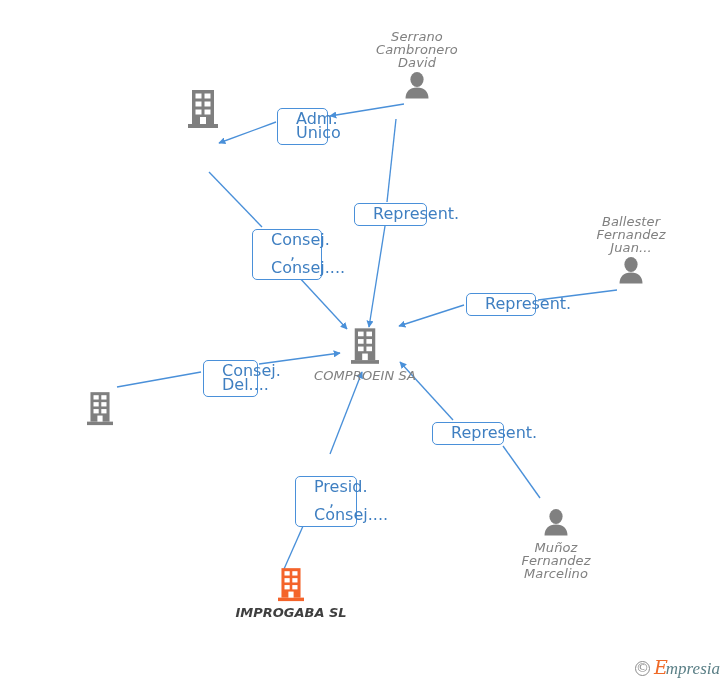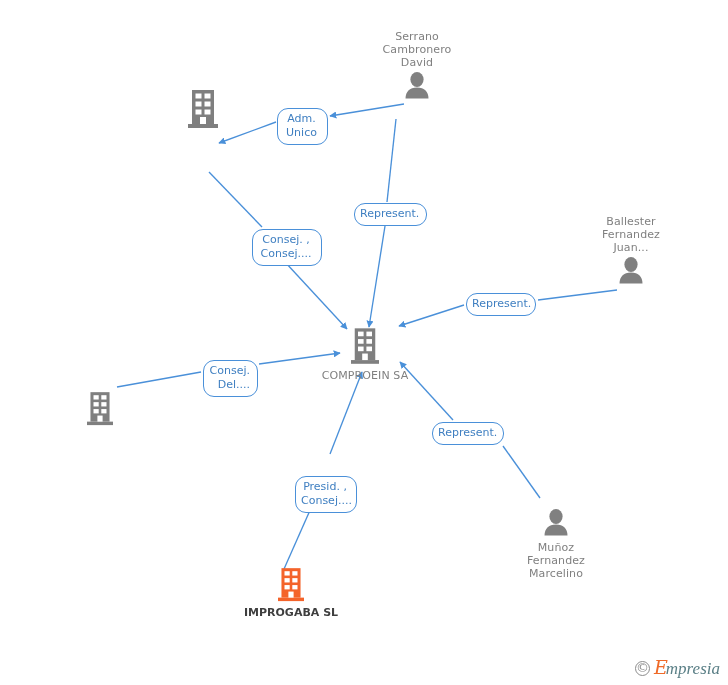--- a/index.html
+++ b/index.html
@@ -7,47 +7,48 @@
   body{
     font-family:"DejaVu Sans","Liberation Sans",sans-serif;
     width:728px;height:685px;position:relative;overflow:hidden;
     -webkit-font-smoothing:none;
   }
   #graph{position:absolute;left:0;top:0;width:728px;height:685px;}
 
   
   .node{position:absolute;text-align:center;}
   .node .caption{
-    font-size:11px;line-height:13px;color:#808080;white-space:pre-line;
+    font-size:13px;line-height:13px;color:#808080;white-space:pre-line;
     letter-spacing:.1px;
+    font-style:italic;
   }
   .node.focus .caption{color:#3f3f3f;font-weight:bold;letter-spacing:0;}
   .node .glyph{display:block;margin:0 auto;}
 
   
   .node.cap-top .caption{margin-bottom:2px;}
   .node.cap-bottom .caption{margin-top:3px;}
 
   
   .ico-building{fill:#7f7f7f;}
   .ico-building.orange{fill:#f4632a;}
   .ico-person{fill:#808080;}
 
   
   .edge-label{
     position:absolute;
     box-sizing:border-box;
     background:#ffffff;
     border:1px solid #4a90d9;
-    border-radius:11px;
+    border-radius:5px;
     color:#3f7fc1;
-    font-size:11px;
+    font-size:16px;
     line-height:14px;
     text-align:center;
-    padding:3px 7px 4px 5px;
+    padding:3px 7px 4px 18px;
     white-space:pre-line;
     box-shadow:0 0 0 0 rgba(0,0,0,0);
   }
 
   
   #watermark{
     position:absolute;right:8px;bottom:8px;
     display:flex;align-items:center;gap:4px;
     font-size:17px;line-height:17px;
     user-select:none;

